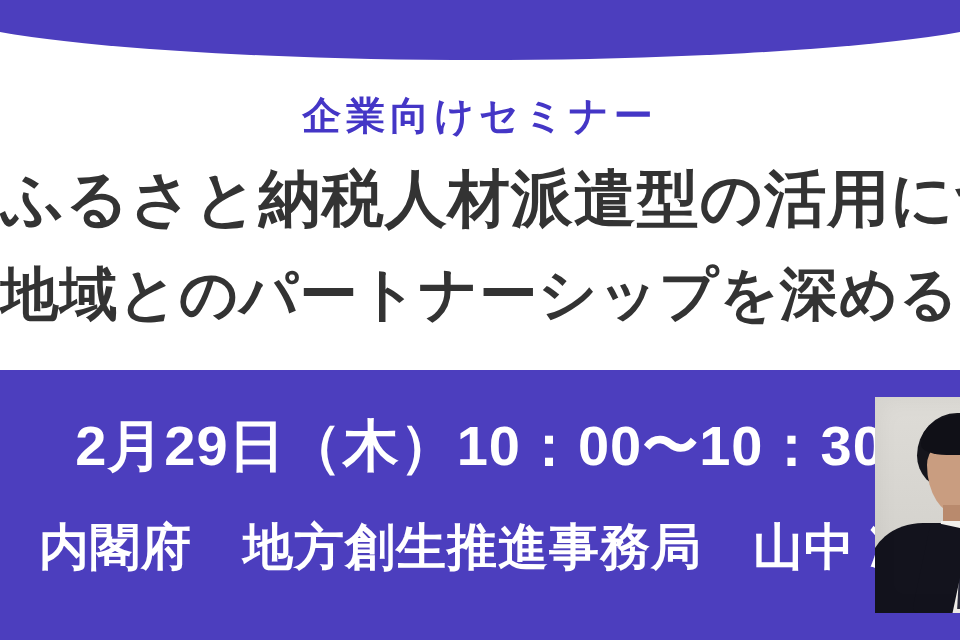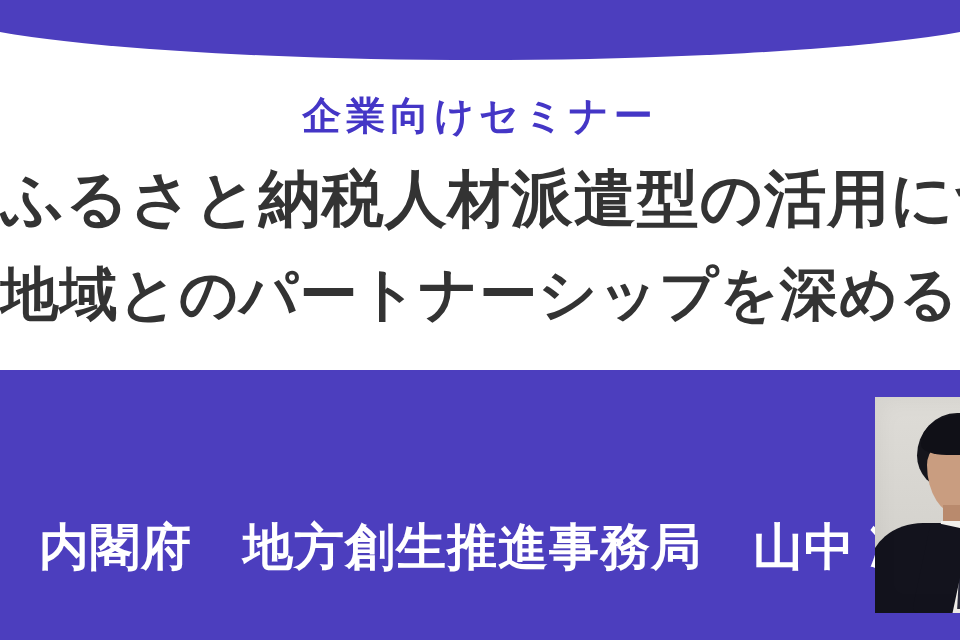--- a/index.html
+++ b/index.html
@@ -221,20 +221,21 @@
   <div class="bottom-band"></div>
 
   <div class="white-area">
     <div class="eyebrow">企業向けセミナー</div>
 
     <div class="title-line title-main">企業版ふるさと納税人材派遣型の活用について</div>
 
     <div class="title-line title-sub">〜地域とのパートナーシップを深める〜</div>
   </div>
 
+  <div class="band-line band-date">2月29日（木）10：00〜10：30</div>
 
   <div class="band-line band-speaker">内閣府　地方創生推進事務局　山中 凌</div>
 
   <div class="portrait">
     <div class="portrait-bg"></div>
     <div class="p-hair"></div>
     <div class="p-face"></div>
     <div class="p-hair-front"></div>
     <div class="p-neck"></div>
     <div class="p-suit"></div>

